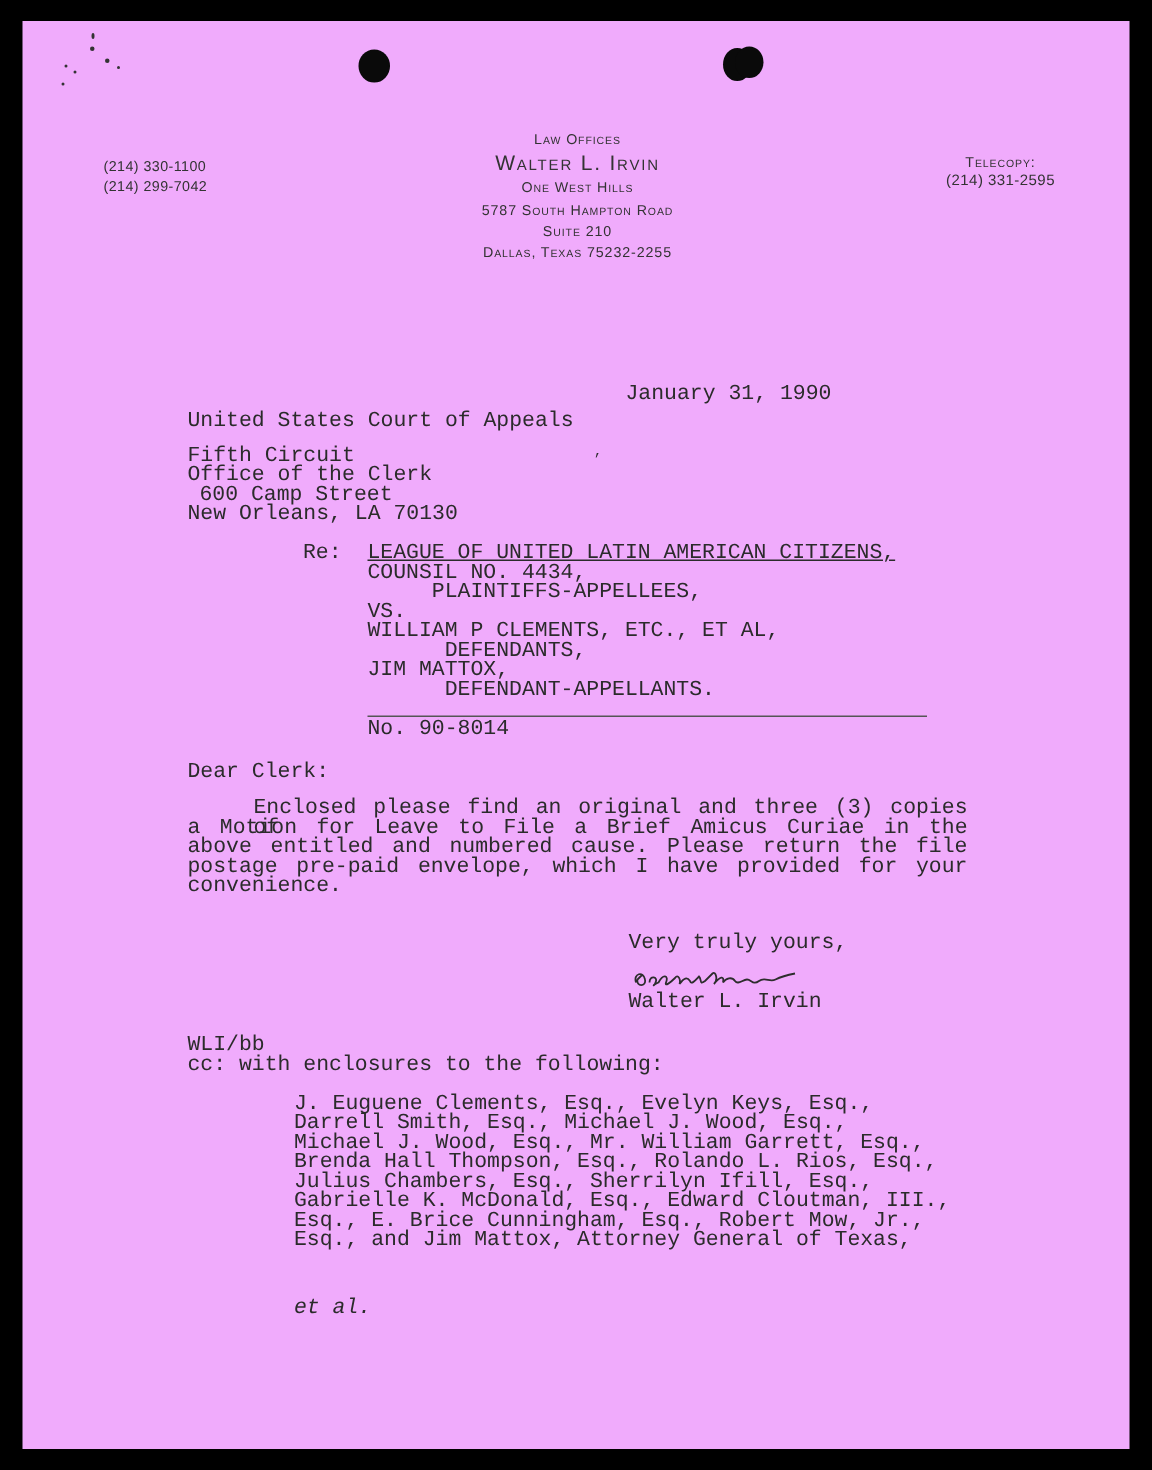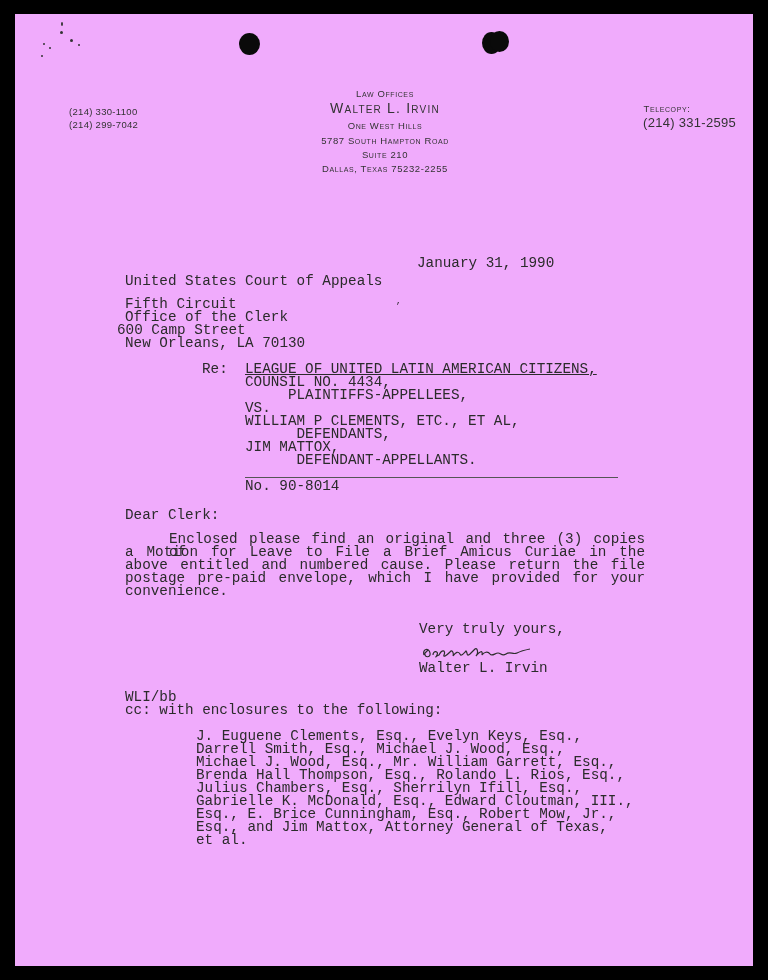--- a/index.html
+++ b/index.html
@@ -50,28 +50,28 @@
   <div class="lh lh-small" style="left:300px;top:74px;width:140px;font-size:9.5px;">Law Offices</div>
   <div class="lh lh-sc" style="left:280px;top:86px;width:180px;font-size:14px;letter-spacing:1.2px;">Walter L. Irvin</div>
   <div class="lh lh-small" style="left:300px;top:106px;width:140px;font-size:9.5px;">One West Hills</div>
   <div class="lh lh-small" style="left:285px;top:121px;width:170px;font-size:9.5px;">5787 South Hampton Road</div>
   <div class="lh lh-small" style="left:300px;top:135px;width:140px;font-size:9.5px;">Suite 210</div>
   <div class="lh lh-small" style="left:285px;top:149px;width:170px;font-size:9.5px;">Dallas, Texas 75232-2255</div>
 
   <div class="lh" style="left:54px;top:92px;font-size:9.5px;text-align:left;letter-spacing:0.3px;">(214) 330-1100</div>
   <div class="lh" style="left:54px;top:105px;font-size:9.5px;text-align:left;letter-spacing:0.3px;">(214) 299-7042</div>
   <div class="lh lh-small" style="left:612px;top:89px;width:80px;font-size:9.5px;">Telecopy:</div>
-  <div class="lh" style="left:628px;top:101px;width:84px;font-size:13px;letter-spacing:0.3px;">(214) 331-2595</div>
+  <div class="lh" style="left:610px;top:101px;width:84px;font-size:10px;letter-spacing:0.3px;">(214) 331-2595</div>
 
   <div class="mono" style="left:402px;top:243px;text-align:center;">January 31, 1990</div>
 
   <div class="mono" style="left:110px;top:261px;text-align:center;">United States Court of Appeals</div>
   <div class="mono" style="left:110px;top:284px;">Fifth Circuit</div>
   <div class="mono" style="left:110px;top:297px;">Office of the Clerk</div>
-  <div class="mono" style="left:102px;top:310px;">600 Camp Street</div>
+  <div class="mono" style="left:118px;top:310px;">600 Camp Street</div>
   <div class="mono" style="left:110px;top:323px;">New Orleans, LA 70130</div>
   <div class="mono" style="left:381px;top:281px;font-size:9px;">,</div>
 
   <div class="mono" style="left:187px;top:349px;">Re:</div>
   <div class="mono" style="left:230px;top:349px;text-decoration:underline;">LEAGUE OF UNITED LATIN AMERICAN CITIZENS,</div>
   <div class="mono" style="left:230px;top:362px;">COUNSIL NO. 4434,</div>
   <div class="mono" style="left:230px;top:375px;">     PLAINTIFFS-APPELLEES,</div>
   <div class="mono" style="left:230px;top:388px;">VS.</div>
   <div class="mono" style="left:230px;top:401px;">WILLIAM P CLEMENTS, ETC., ET AL,</div>
   <div class="mono" style="left:230px;top:414px;">      DEFENDANTS,</div>
@@ -101,14 +101,14 @@
   <div class="mono" style="left:110px;top:690px;">cc: with enclosures to the following:</div>
 
   <div class="mono" style="left:181px;top:729px;">Darrell Smith, Esq., Michael J. Wood, Esq.,</div>
   <div class="mono" style="left:181px;top:716px;">J. Euguene Clements, Esq., Evelyn Keys, Esq.,</div>
   <div class="mono" style="left:181px;top:742px;">Michael J. Wood, Esq., Mr. William Garrett, Esq.,</div>
   <div class="mono" style="left:181px;top:755px;">Brenda Hall Thompson, Esq., Rolando L. Rios, Esq.,</div>
   <div class="mono" style="left:181px;top:768px;">Julius Chambers, Esq., Sherrilyn Ifill, Esq.,</div>
   <div class="mono" style="left:181px;top:781px;">Gabrielle K. McDonald, Esq., Edward Cloutman, III.,</div>
   <div class="mono" style="left:181px;top:794px;">Esq., E. Brice Cunningham, Esq., Robert Mow, Jr.,</div>
   <div class="mono" style="left:181px;top:807px;">Esq., and Jim Mattox, Attorney General of Texas,</div>
-  <div class="mono" style="left:181px;top:820px;">et al.</div>
+  <div class="mono" style="left:181px;top:852px;font-style:italic;">et al.</div>
 </div>
 
 </body></html>

